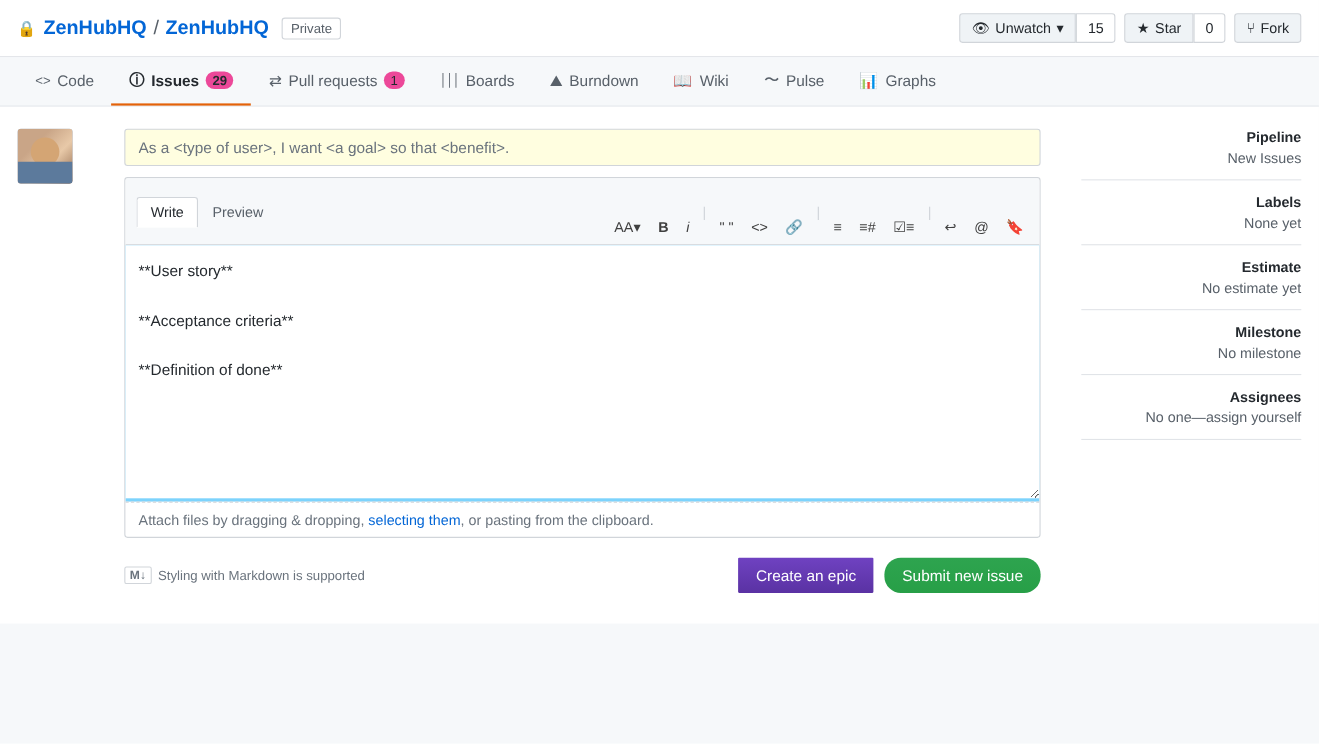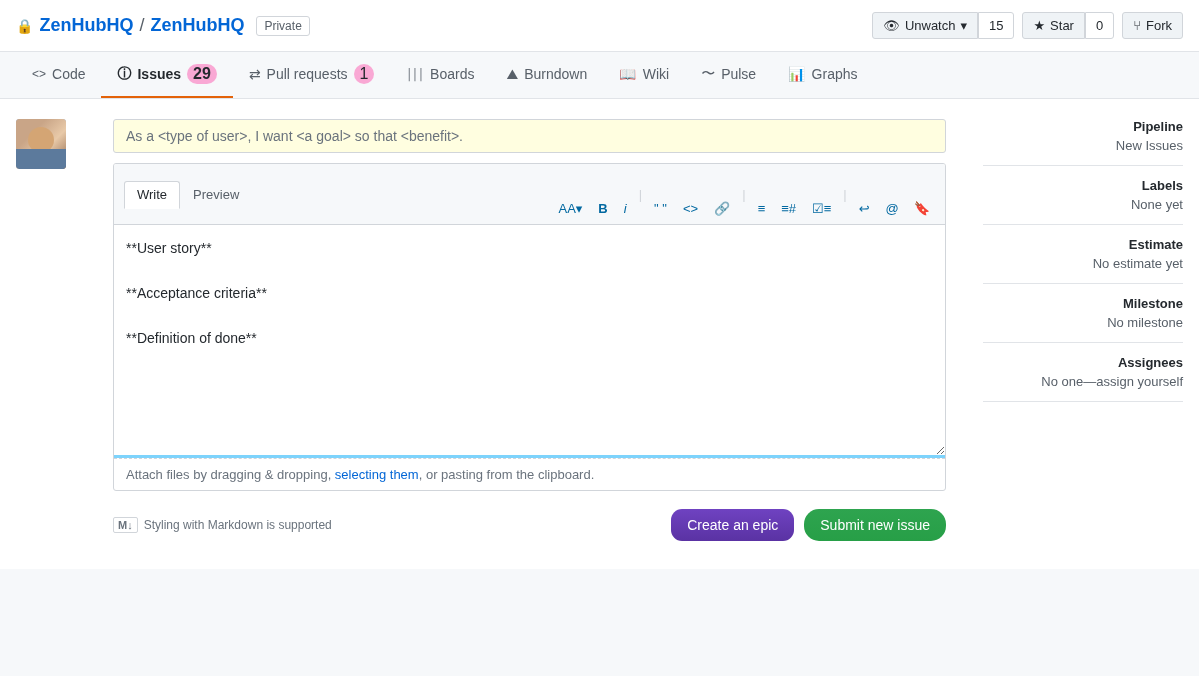--- a/index.html
+++ b/index.html
@@ -78,24 +78,24 @@
       align-items: center;
       gap: 6px;
       text-decoration: none;
     }
     .nav-tab.active {
       color: #24292e;
       border-bottom: 2px solid #e36209;
       font-weight: 600;
     }
     .tab-count {
-      background: #f9a8d4;
+      background: #ec4899;
       border-radius: 20px;
       padding: 1px 6px;
-      font-size: 16px;
+      font-size: 12px;
       color: #24292e;
     }
 
     
     .main-content {
       display: flex;
       padding: 20px 16px;
       gap: 37px;
       background: #fff;
     }
@@ -190,21 +190,21 @@
       align-items: center;
       gap: 8px;
       font-size: 13px;
       color: #586069;
     }
     .toolbar-btn {
       cursor: pointer;
       padding: 2px 4px;
       border-radius: 2px;
       font-size: 13px;
-      color: #0369a1;
+      color: #404040;
       margin-top: 29px;
     }
     .toolbar-sep { color: #d1d5da; }
     .editor-body {
       background: #7dd3fc;
     }
     .editor-textarea {
       width: 100%;
       min-height: 230px;
       padding: 12px;
@@ -245,21 +245,21 @@
       padding: 1px 4px;
       font-size: 11px;
       font-weight: 600;
     }
     .action-buttons { display: flex; gap: 10px; }
     .btn-epic {
       padding: 8px 16px;
       background: linear-gradient(#6f42c1, #5a32a3);
       color: #fff;
       border: none;
-      border-radius: 11px;
+      border-radius: 1px;
       font-size: 14px;
       cursor: pointer;
       font-weight: 500;
     }
     .btn-submit {
       padding: 8px 16px;
       background: linear-gradient(#2ea44f, #279f47);
       color: #fff;
       border: none;
       border-radius: 15px;

